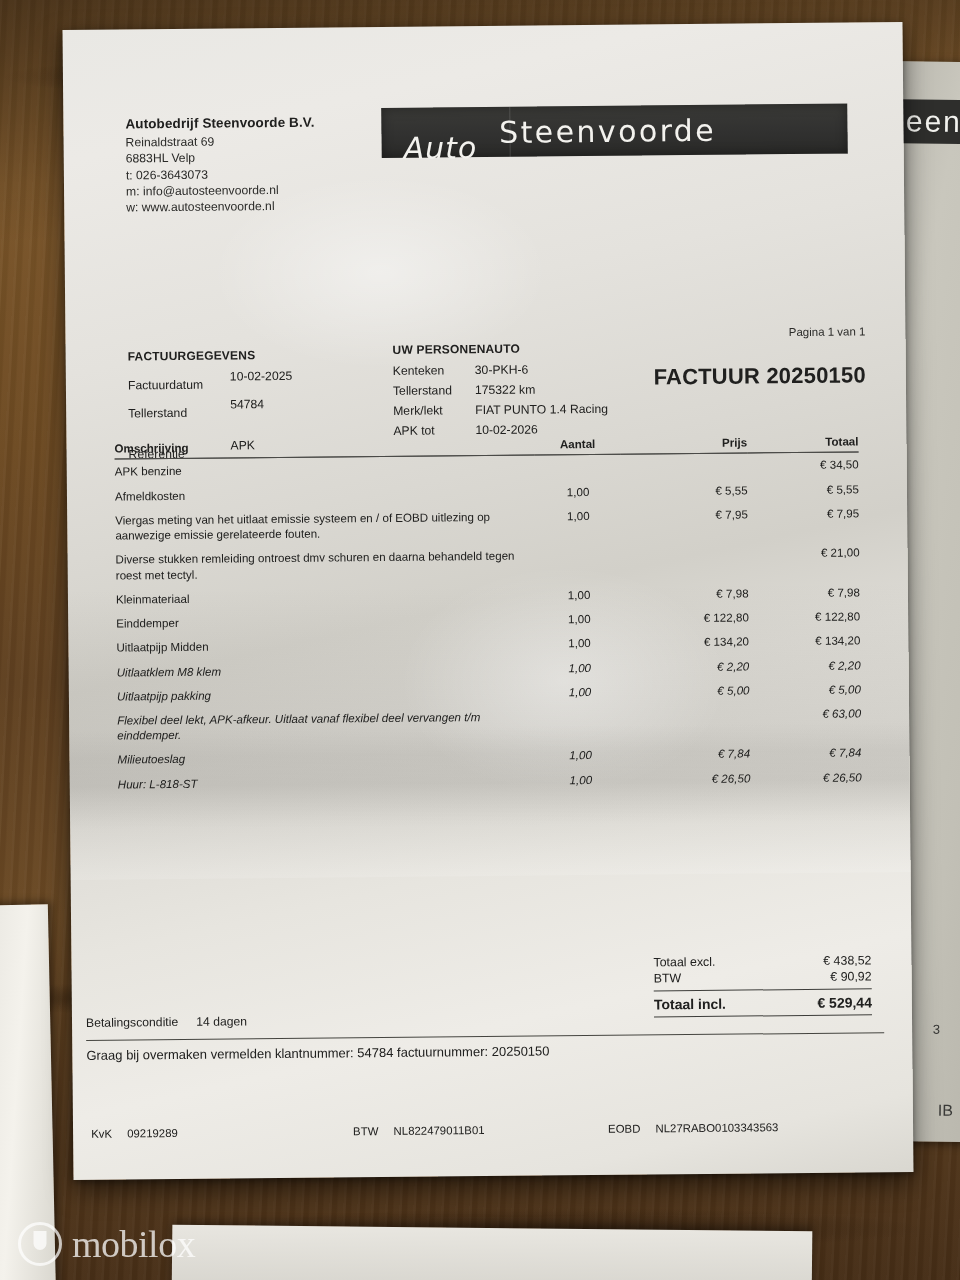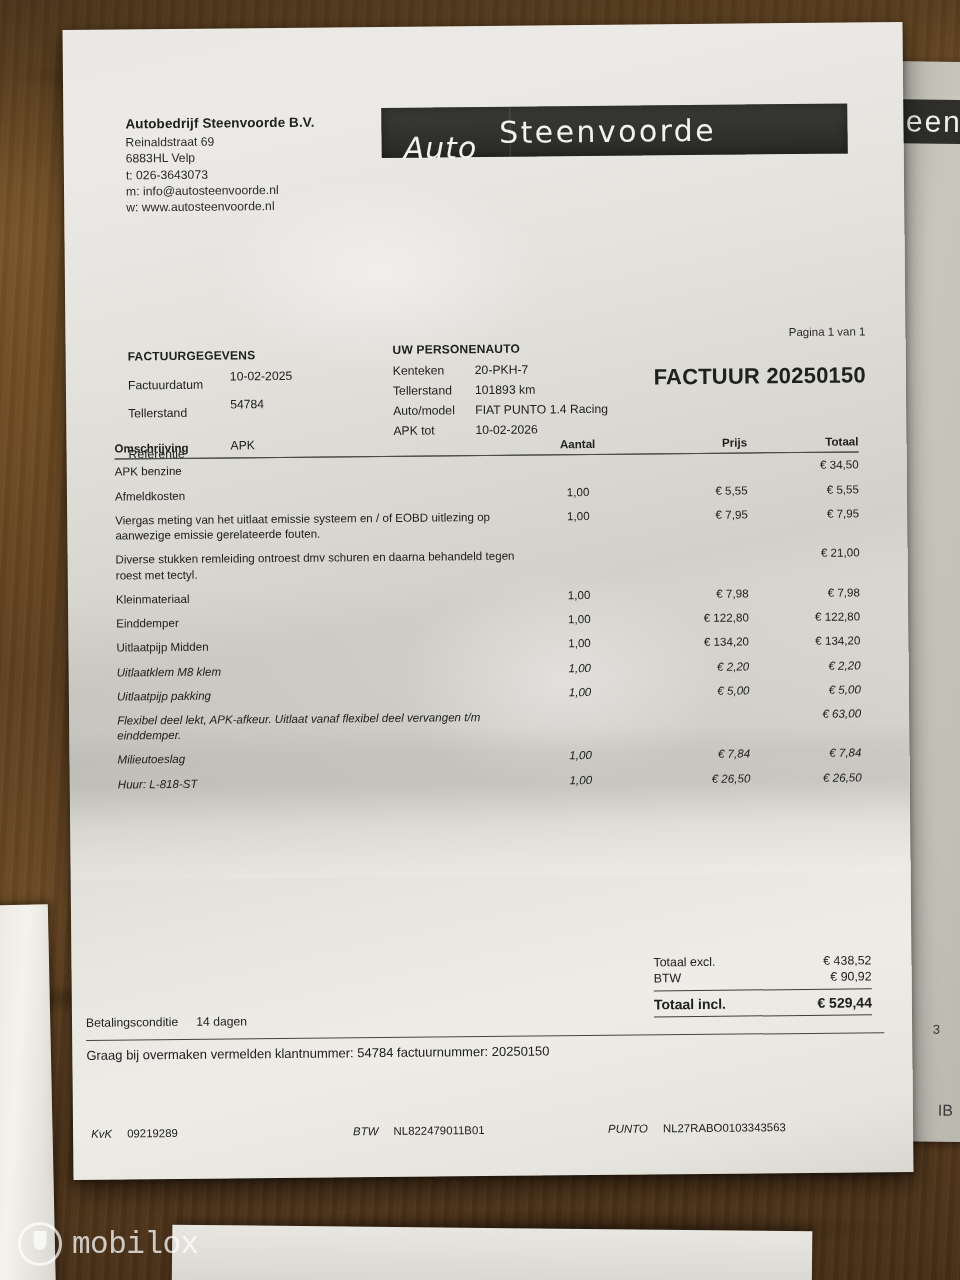--- a/index.html
+++ b/index.html
@@ -319,21 +319,21 @@
     border-top: 1.3px solid #44443f;
     font-size: 13px;
   }
   .legal {
     position: absolute;
     left: 18px; top: 1098px;
     right: 24px;
     font-size: 11.4px;
     display: flex;
   }
-  .legal .lk { margin-right: 12px; font-style: italic; }
+  .legal .lk { margin-right: 12px; }
   .legal .g1 { width: 262px; }
   .legal .g2 { width: 255px; }
 
   
   .watermark {
     position: absolute;
     left: 18px; top: 1222px;
     display: flex;
     align-items: center;
     gap: 10px;
@@ -350,23 +350,23 @@
     content: "";
     position: absolute;
     left: 50%; top: 6px;
     transform: translateX(-50%);
     width: 13px; height: 19px;
     border-radius: 0 0 7px 7px;
     background: rgba(255,255,255,.88);
   }
   .wm-text {
     color: rgba(255,255,255,.90);
-    font-size: 31px;
+    font-size: 38px;
     letter-spacing: -.5px;
-    font-family: Liberation Mono, monospace;
+    font-family: Liberation Serif, serif;
   }
 </style>
 </head>
 <body>
 
 <div id="scene">
 
   <div class="under-sheet">
     <div class="under-logo">een</div>
     <div class="under-frag uf1">g</div>
@@ -415,28 +415,28 @@
         <div class="meta-row">
           <span class="meta-key">Referentie</span>
           <span>APK</span>
         </div>
       </div>
 
       <div class="meta meta-right">
         <h4>UW PERSONENAUTO</h4>
         <div class="meta-row">
           <span class="meta-key">Kenteken</span>
-          <span>20-PKH-7</span>
+          <span>30-PKH-6</span>
         </div>
         <div class="meta-row">
           <span class="meta-key">Tellerstand</span>
-          <span>101893 km</span>
-        </div>
-        <div class="meta-row">
-          <span class="meta-key">Auto/model</span>
+          <span>175322 km</span>
+        </div>
+        <div class="meta-row">
+          <span class="meta-key">Merk/lekt</span>
           <span>FIAT PUNTO 1.4 Racing</span>
         </div>
         <div class="meta-row">
           <span class="meta-key">APK tot</span>
           <span>10-02-2026</span>
         </div>
       </div>
 
       <div class="invoice-title">FACTUUR 20250150</div>
 
@@ -559,21 +559,21 @@
       <div class="legal">
         <div class="g1">
           <span class="lk">KvK</span>
           <span>09219289</span>
         </div>
         <div class="g2">
           <span class="lk">BTW</span>
           <span>NL822479011B01</span>
         </div>
         <div>
-          <span class="lk">PUNTO</span>
+          <span class="lk">EOBD</span>
           <span>NL27RABO0103343563</span>
         </div>
       </div>
 
     </div>
   </div>
 
   <div class="watermark">
     <div class="wm-mark"></div>
     <div class="wm-text">mobilox</div>

